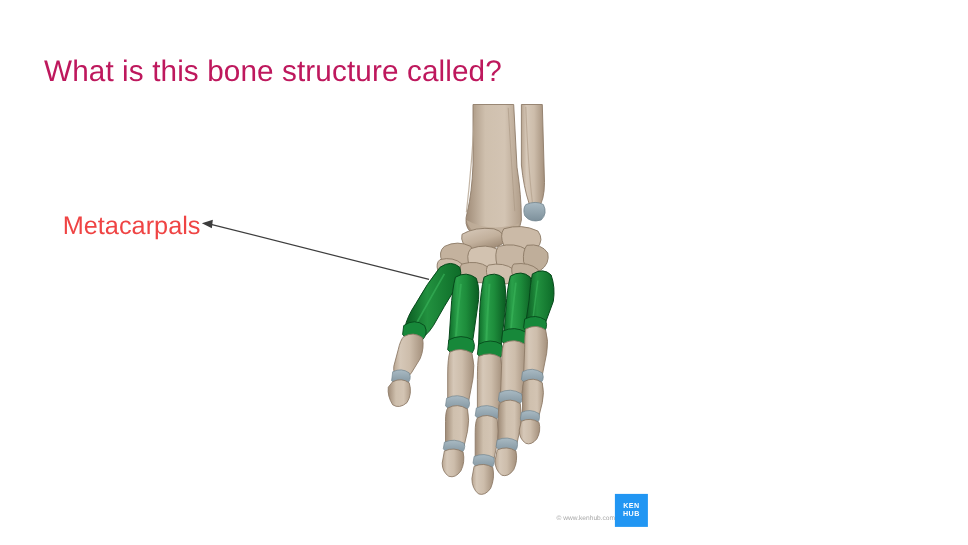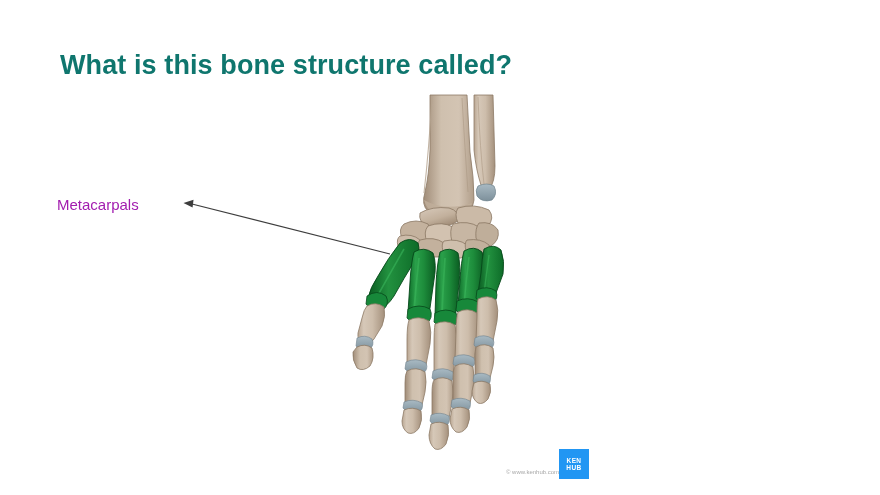--- a/index.html
+++ b/index.html
@@ -16,33 +16,32 @@
     height: 495px;
     background: #ffffff;
     overflow: hidden;
   }
   #slide-title {
     position: absolute;
     left: 40px;
     top: 48px;
     font-size: 27px;
     line-height: 34px;
-    color: #0f766e;
-    font-weight: 700;
+    color: #be185d;
+    font-weight: 400;
     letter-spacing: 0.1px;
     white-space: nowrap;
-    margin-left: 20px;
   }
   #callout-label {
     position: absolute;
     left: 57px;
     top: 193px;
-    font-size: 15px;
+    font-size: 23px;
     line-height: 24px;
-    color: #a21caf;
+    color: #ef4444;
     white-space: nowrap;
   }
   #leader-svg {
     position: absolute;
     left: 0;
     top: 0;
     width: 880px;
     height: 495px;
     pointer-events: none;
   }

